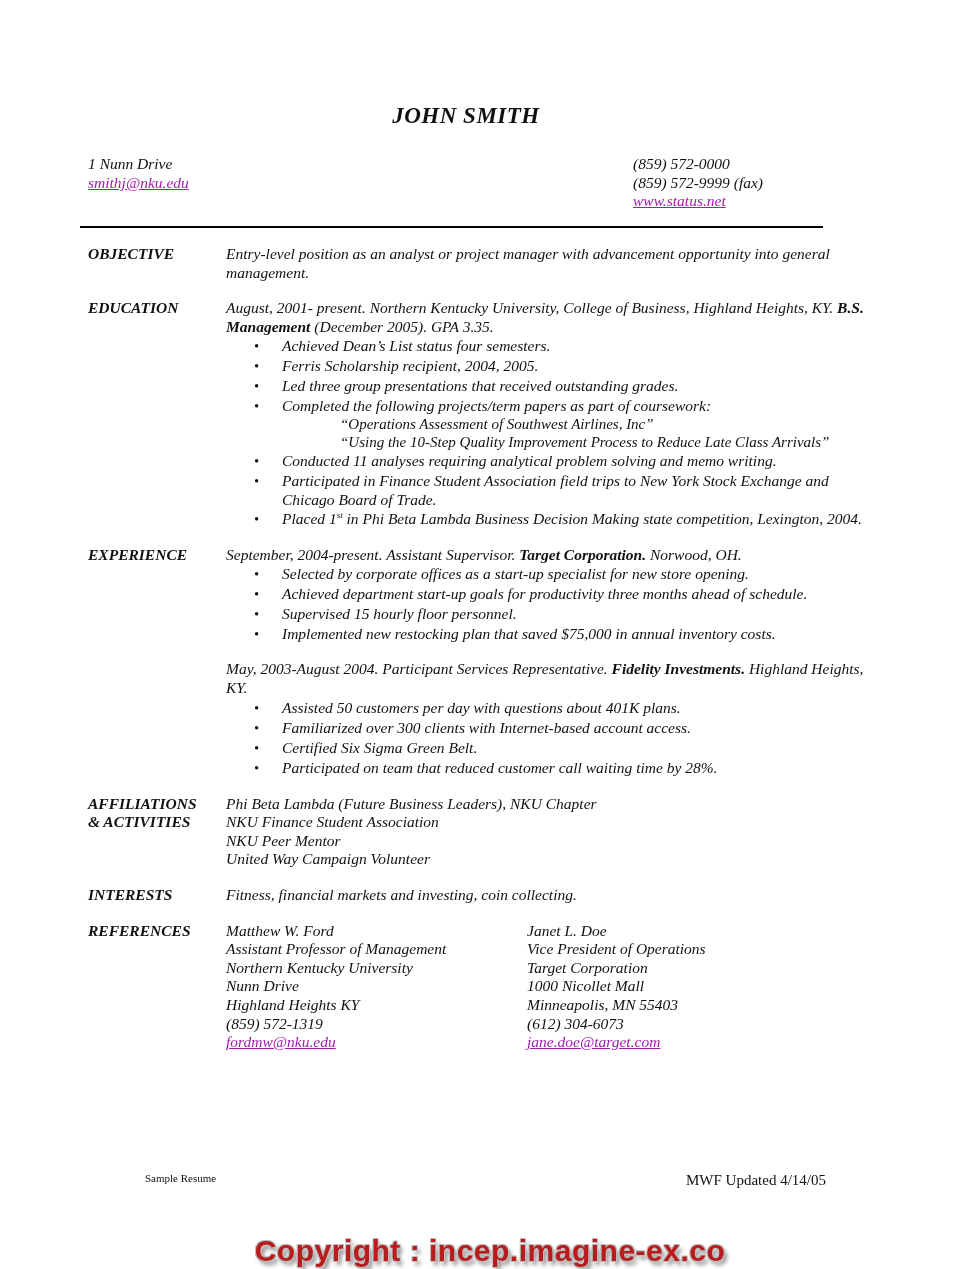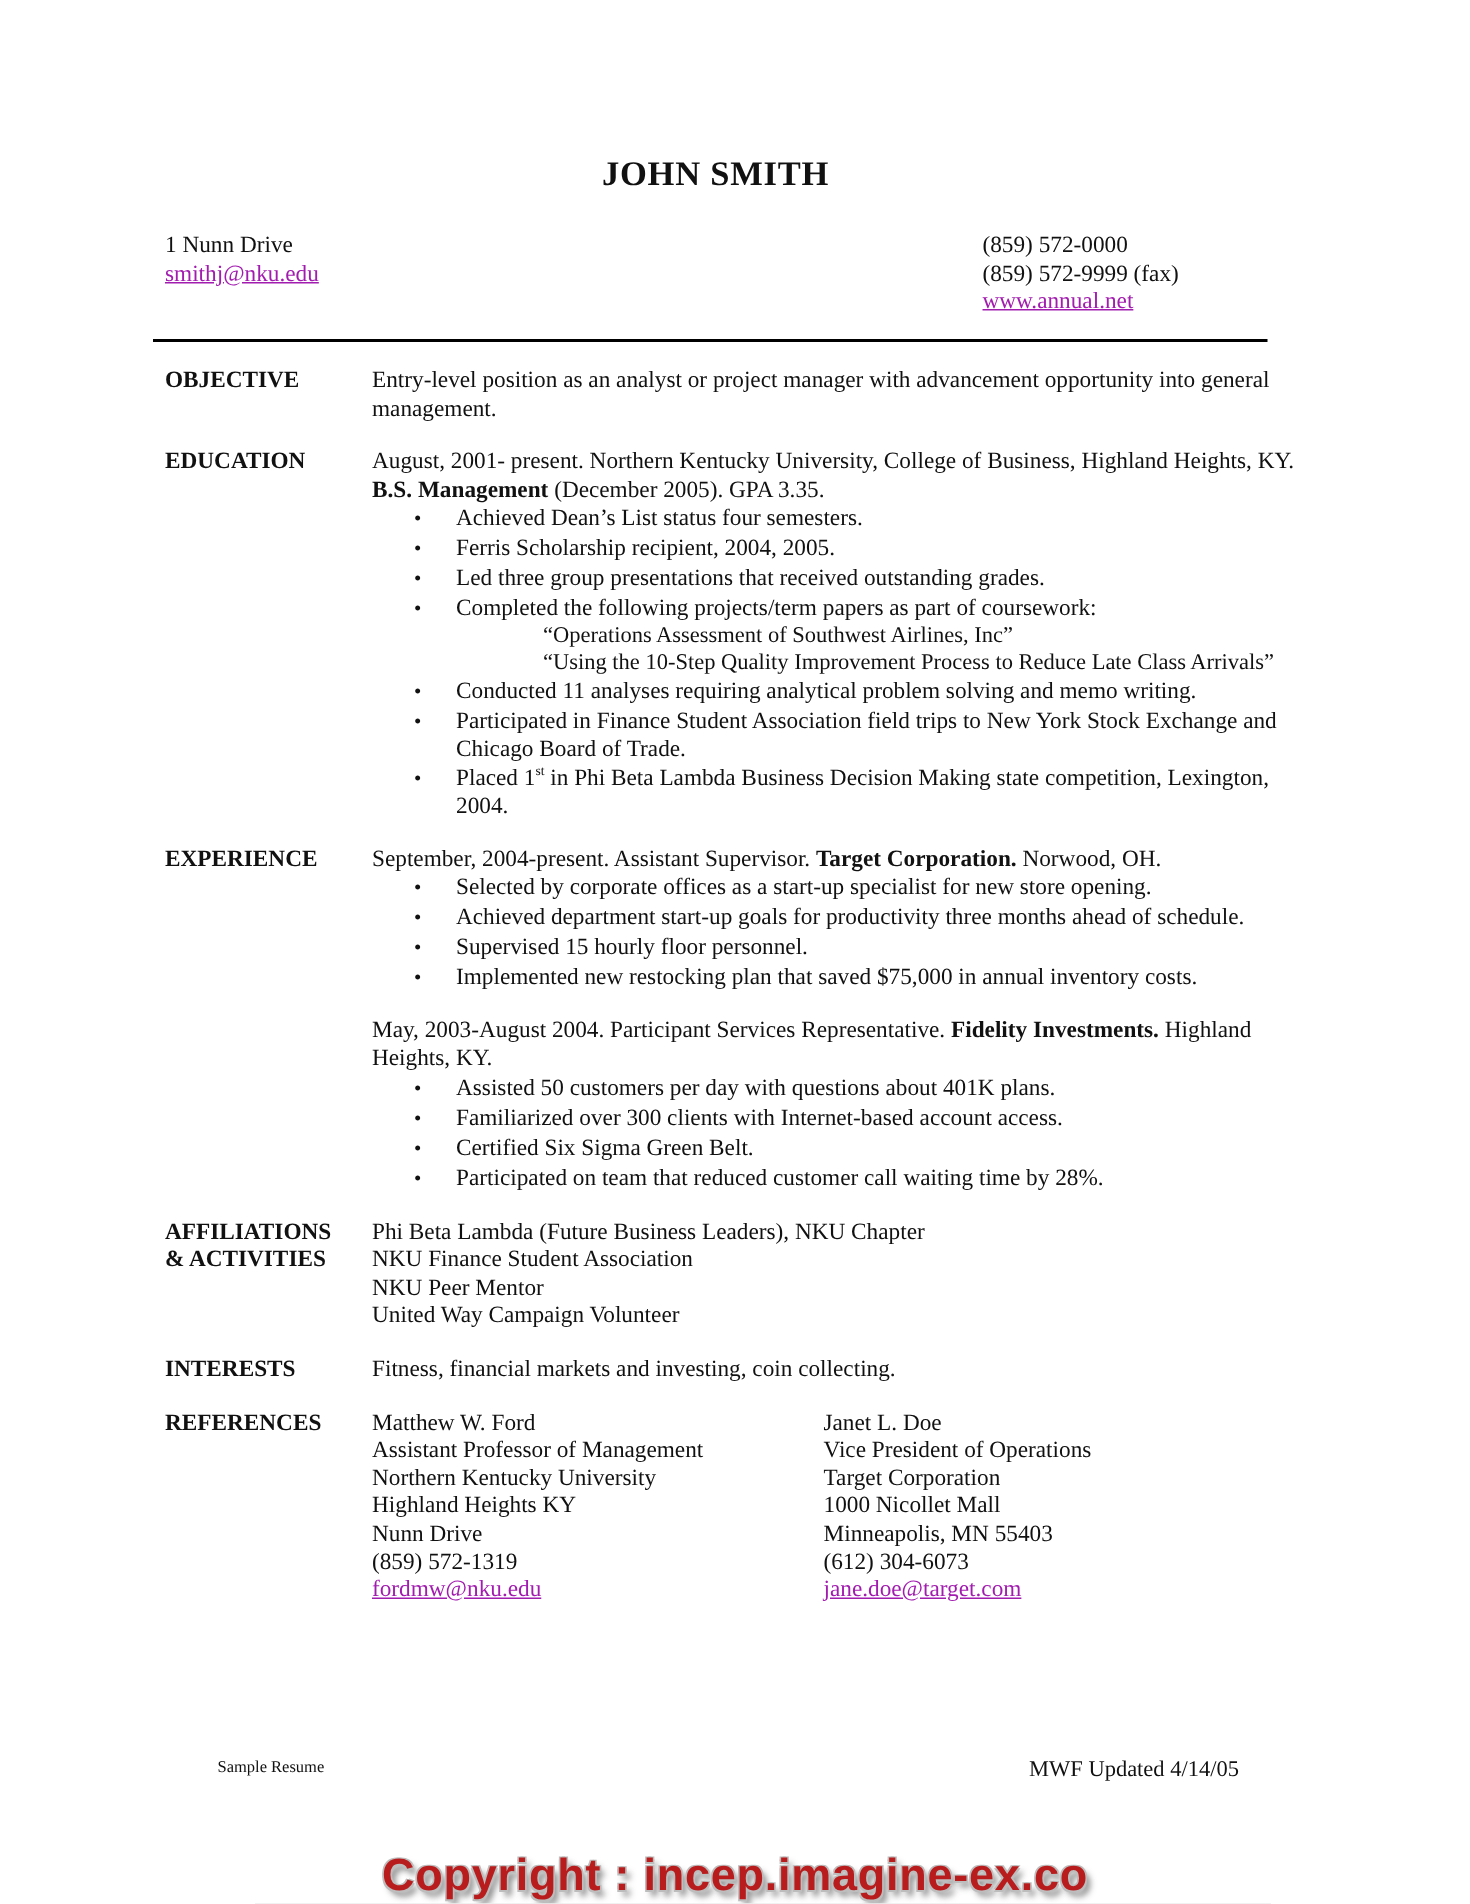--- a/index.html
+++ b/index.html
@@ -7,21 +7,21 @@
   .page {
     position: relative;
     width: 980px;
     height: 1269px;
     margin: 0 auto;
     background: #ffffff;
     font-family: "Liberation Serif", "DejaVu Serif", serif;
     color: #111111;
     overflow: hidden;
   }
-  .inner { padding: 103px 110px 0 110px; }
+  .inner { padding: 103px 110px 0 88px; font-style: italic; }
 
   .title {
     margin: 0;
     padding-right: 26px;
     text-align: center;
     font-size: 23px;
     font-weight: bold;
     letter-spacing: 0.5px;
   }
 
@@ -91,21 +91,21 @@
     <h1 class="title">JOHN SMITH</h1>
 
     <div class="contact">
       <div class="contact-left">
         <div>1 Nunn Drive</div>
         <div><a class="link">smithj@nku.edu</a></div>
       </div>
       <div class="contact-right">
         <div>(859) 572-0000</div>
         <div>(859) 572-9999 (fax)</div>
-        <div><a class="link">www.annual.net</a></div>
+        <div><a class="link">www.status.net</a></div>
       </div>
     </div>
 
     <hr class="rule">
 
     <div class="section">
       <div class="sec-label">OBJECTIVE</div>
       <div class="sec-body">Entry-level position as an analyst or project manager with advancement opportunity into general management.</div>
     </div>
 
@@ -215,22 +215,22 @@
     </div>
 
     <div class="section">
       <div class="sec-label">REFERENCES</div>
       <div class="sec-body refs">
         <div class="ref-col-1">
           <div>
               <div>Matthew W. Ford</div>
               <div>Assistant Professor of Management</div>
               <div>Northern Kentucky University</div>
+              <div>Nunn Drive</div>
               <div>Highland Heights KY</div>
-              <div>Nunn Drive</div>
               <div>(859) 572-1319</div>
             </div>
           <div><a class="link">fordmw@nku.edu</a></div>
         </div>
         <div class="ref-col-2">
           <div>
               <div>Janet L. Doe</div>
               <div>Vice President of Operations</div>
               <div>Target Corporation</div>
               <div>1000 Nicollet Mall</div>

